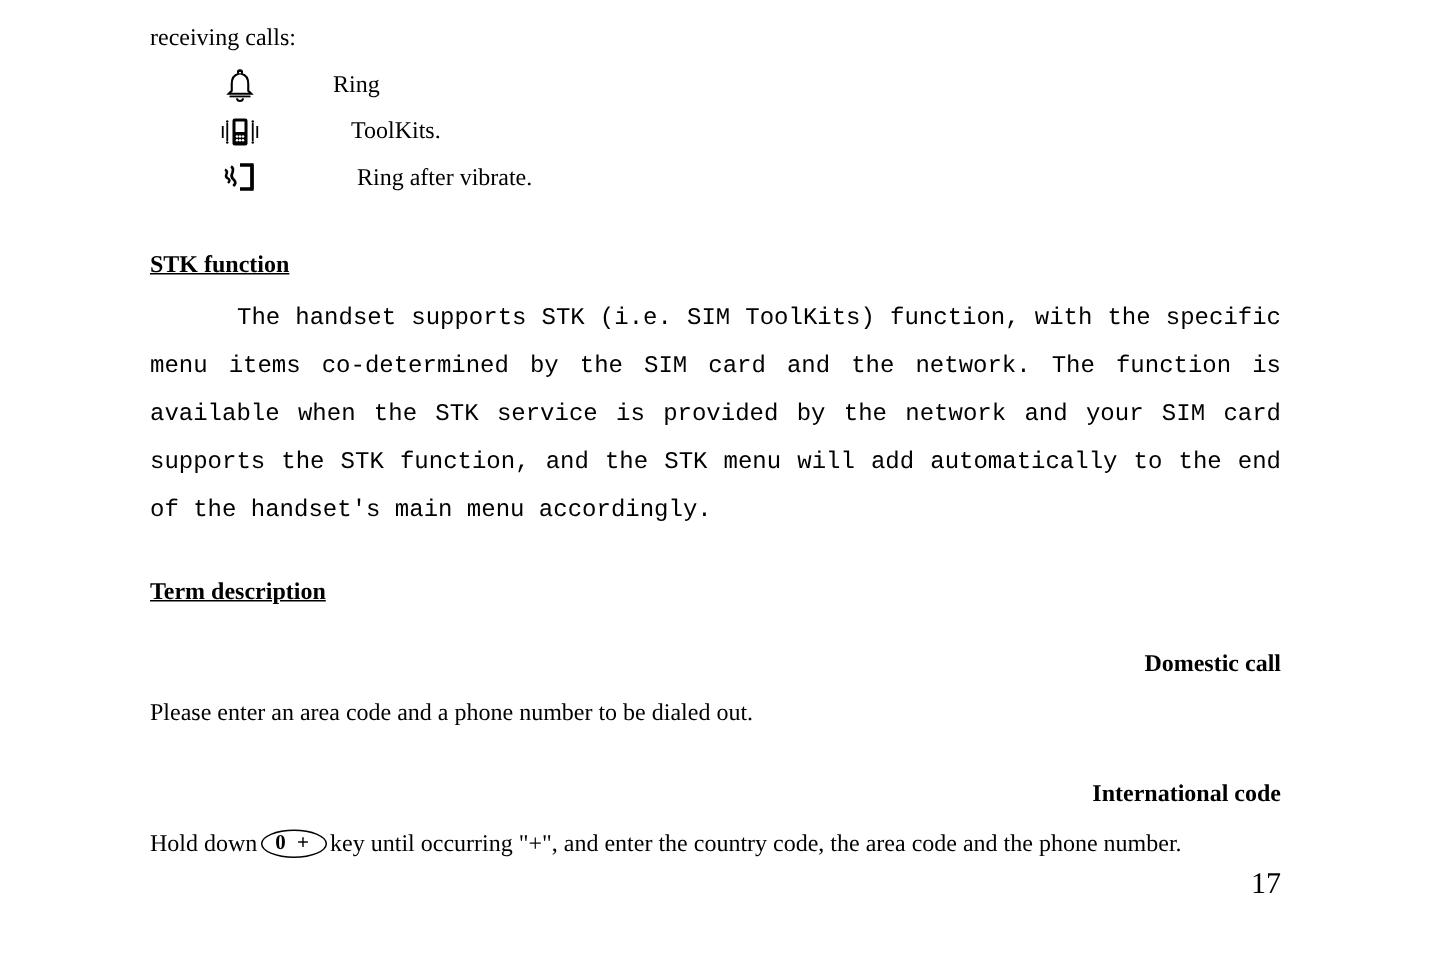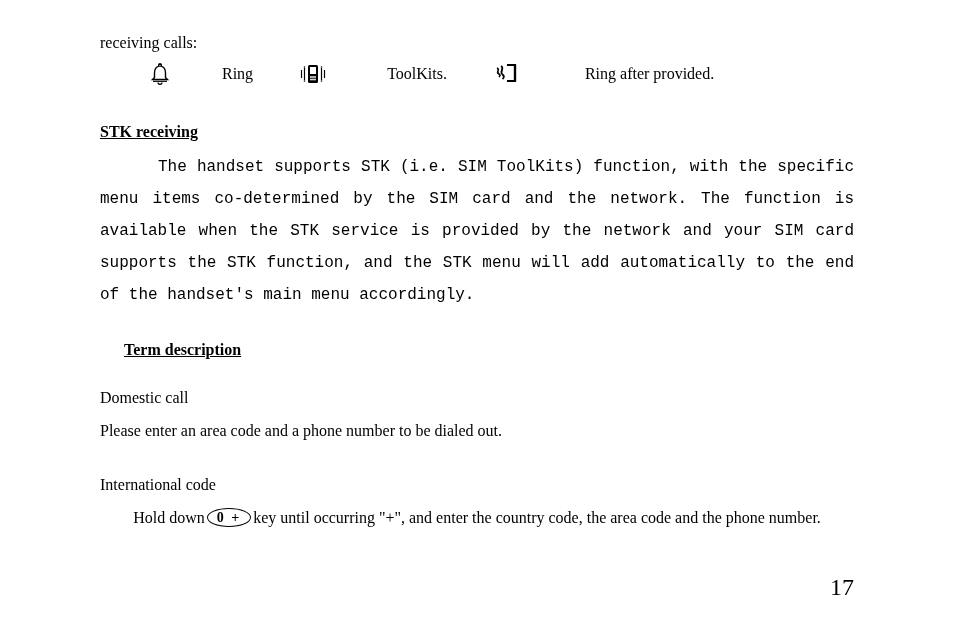--- a/index.html
+++ b/index.html
@@ -7,28 +7,28 @@
       font-family: "Times New Roman", Times, serif;
       font-size: 16px;
       color: #000;
       background: #fff;
       width: 954px;
       height: 637px;
       position: relative;
       padding: 0;
     }
     .page {
-      padding: 34px 100px 0 100px;
+      padding: 17px 100px 0 100px;
     }
     .intro-line {
       margin-bottom: 6px;
     }
     .icon-list {
       display: flex;
-      flex-direction: row;
+      flex-direction: column;
     }
     .icon-row {
       display: flex;
       align-items: center;
       height: 31px;
     }
     .icon-cell {
       width: 120px;
       display: flex;
       justify-content: center;
@@ -49,23 +49,24 @@
     .body-para {
       text-align: justify;
       line-height: 2.0;
       font-family: Liberation Mono, monospace;
     }
     .body-para .first-indent {
       display: inline-block;
       width: 58px;
     }
     .sub-heading {
-      font-weight: normal;
+      font-weight: bold;
       margin-top: 30px;
       margin-bottom: 10px;
+      text-align: right;
     }
     .body-line {
       line-height: 1.8;
       font-family: Liberation Serif, serif;
     }
     .key-oval {
       display: inline-block;
       border: 1.2px solid #000;
       border-radius: 50%;
       padding: 0 9px;
@@ -75,28 +76,27 @@
       vertical-align: middle;
       margin: 0 2px;
       letter-spacing: 2px;
       position: relative;
       top: -1px;
     }
     .page-number {
       position: absolute;
       right: 100px;
       bottom: 36px;
-      font-size: 24px;
+      font-size: 20px;
     }
     .inline-flex {
       display: flex;
       align-items: center;
       flex-wrap: wrap;
       gap: 0;
-      justify-content: center;
     }
     svg { display: block; }
   </style>
 </head>
 <body>
 
 <div class="page">
 
   <div class="intro-line">receiving calls:</div>
 
@@ -139,30 +139,30 @@
 
     <div class="icon-row">
       <div class="icon-cell">
         <svg width="24" height="22" viewBox="0 0 24 22">
           <path d="M2 5 Q4 6 3 8 Q2 10 4 11 Q6 12 4 14" fill="none" stroke="#000" stroke-width="1.6"></path>
           <path d="M6 3 Q8 4 7 7 Q5.5 10 8 12 Q10 14 7.5 16" fill="none" stroke="#000" stroke-width="1.8"></path>
           <path d="M12 2 L20 2 L20 18 L12 18" fill="none" stroke="#000" stroke-width="2.2"></path>
           <line x1="20" y1="2" x2="20" y2="18" stroke="#000" stroke-width="2.2"></line>
         </svg>
       </div>
-      <div class="icon-label indent3">Ring after provided.</div>
+      <div class="icon-label indent3">Ring after vibrate.</div>
     </div>
 
 
   </div>
 
-  <div class="section-heading">STK receiving</div>
+  <div class="section-heading">STK function</div>
   <p class="body-para"><span class="first-indent"></span><span>The handset supports STK (i.e. SIM ToolKits) function, with the specific menu items co-determined by the SIM card and the network. The function is available when the STK service is provided by the network and your SIM card supports the STK function, and the STK menu will add automatically to the end of the handset's main menu accordingly.</span></p>
 
-  <div class="section-heading" style="margin-top:30px;margin-left:24px;">Term description</div>
+  <div class="section-heading" style="margin-top:30px;">Term description</div>
 
   <div class="sub-heading">Domestic call</div>
   <div class="body-line">Please enter an area code and a phone number to be dialed out.</div>
 
   <div class="sub-heading">International code</div>
   <div class="body-line inline-flex">
     <span>Hold down </span>
     <span class="key-oval">0 +</span>
     <span> key until occurring "+", and enter the country code, the area code and the phone number.</span>
   </div>

